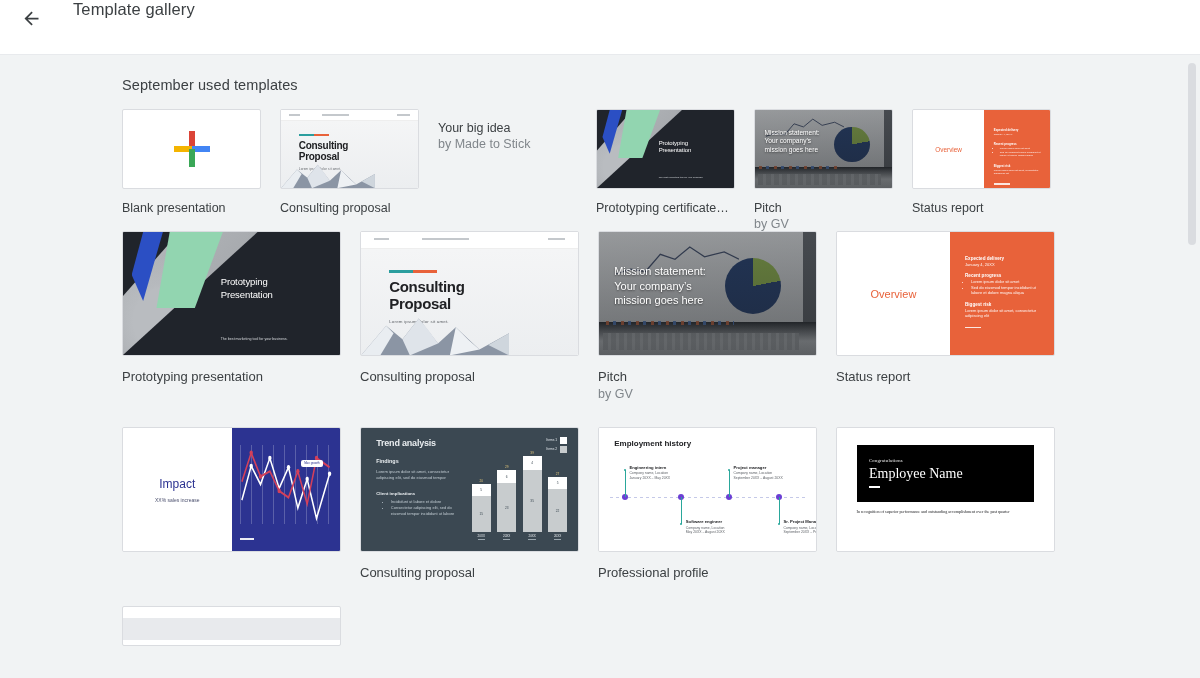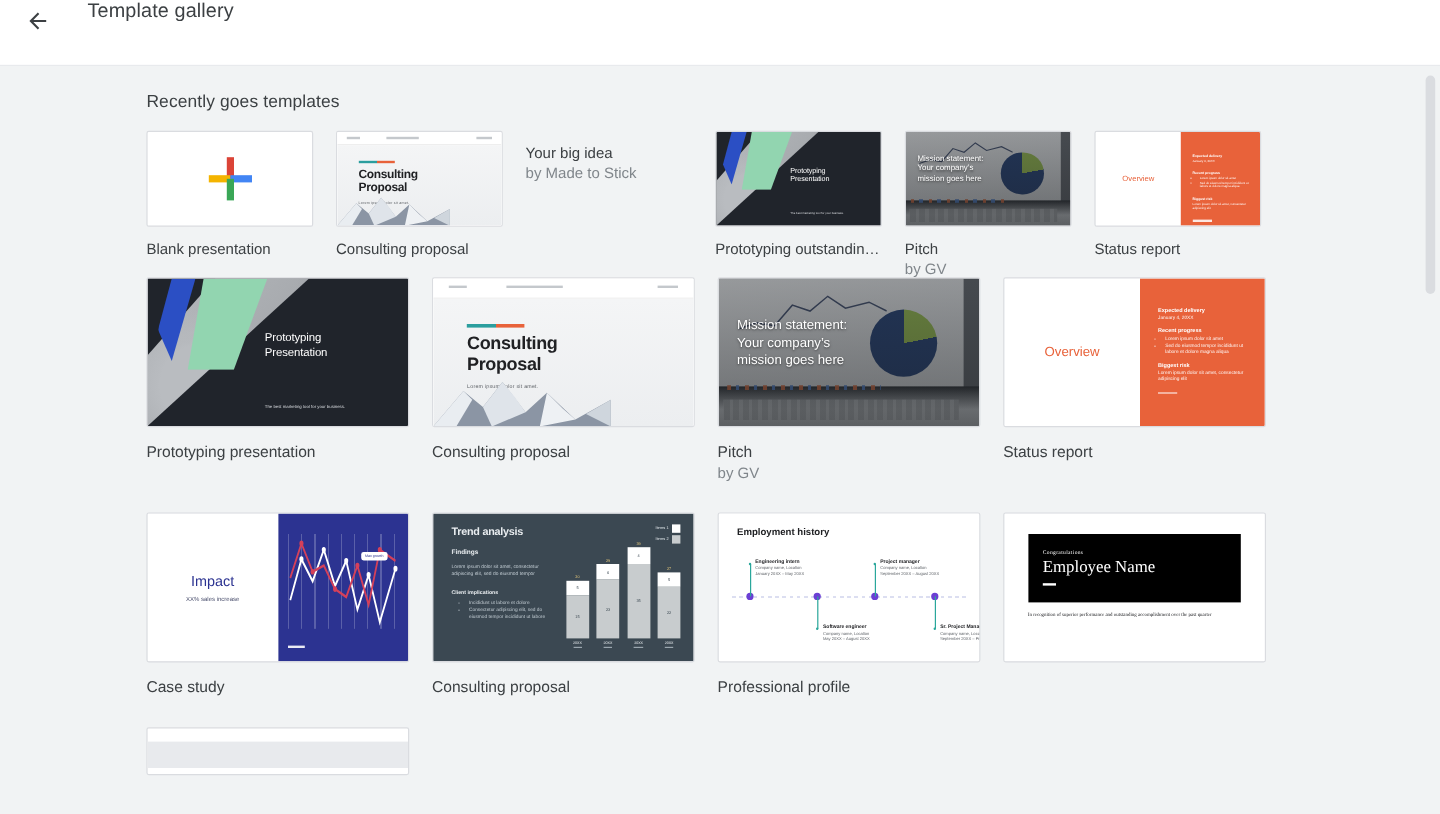--- a/index.html
+++ b/index.html
@@ -239,21 +239,21 @@
         <path d="M20 11H7.8l5.6-5.6L12 4l-8 8 8 8 1.4-1.4L7.8 13H20z" fill="#3c4043"></path>
       </svg>
     </span>
   </div>
   <div class="page-title">Template gallery</div>
 </div>
 
 <div class="scroll-area">
   <div class="content">
 
-    <div class="section-head">Recently goes templates</div>
+    <div class="section-head">September used templates</div>
 
     <div class="recent-row">
 
       <div class="r-card">
         <div class="r-thumb">
           <div class="plus">
             <i class="pv-top"></i>
               <i class="ph-left"></i>
               <i class="ph-right"></i>
               <i class="pv-bot"></i>
@@ -303,21 +303,21 @@
             <div class="pt-dark2"></div>
             <div class="pt-blue"></div>
             <div class="pt-green"></div>
             <div class="pt-title">
               <span>Prototyping</span><br>
               <span>Presentation</span>
             </div>
             <div class="pt-tag">The best marketing tool for your business.</div>
           </div>
         </div>
-        <div class="r-label">Prototyping outstanding…</div>
+        <div class="r-label">Prototyping certificate…</div>
       </div>
 
       <div class="r-card">
         <div class="r-thumb">
           <div class="ph ph-small">
             <div class="ph-screen"></div>
             <svg class="ph-poly" viewBox="0 0 100 30" preserveAspectRatio="none">
               <polyline points="0,26 12,22 24,24 36,10 48,14 60,4 72,12 88,8 100,14" fill="none" stroke="#3c4a6b" stroke-width="1.2"></polyline>
             </svg>
             <div class="ph-pie"></div>
@@ -494,21 +494,20 @@
                   <circle cx="42" cy="35" r="1.8"></circle>
                     <circle cx="62" cy="20" r="1.8"></circle>
                   <circle cx="82" cy="10" r="1.8"></circle>
                 </g>
               </svg>
               <div class="cs-tag">Max growth</div>
               <div class="cs-rule"></div>
             </div>
           </div>
         </div>
-        <div class="g-label">Case study</div>
       </div>
 
       <div class="g-card">
         <div class="g-thumb">
           <div class="ta">
             <div class="ta-t">Trend analysis</div>
             <div class="ta-f">Findings</div>
             <div class="ta-p">Lorem ipsum dolor sit amet, consectetur adipiscing elit, sed do eiusmod tempor</div>
             <div class="ta-ci">Client implications</div>
             <ul class="ta-ul">

